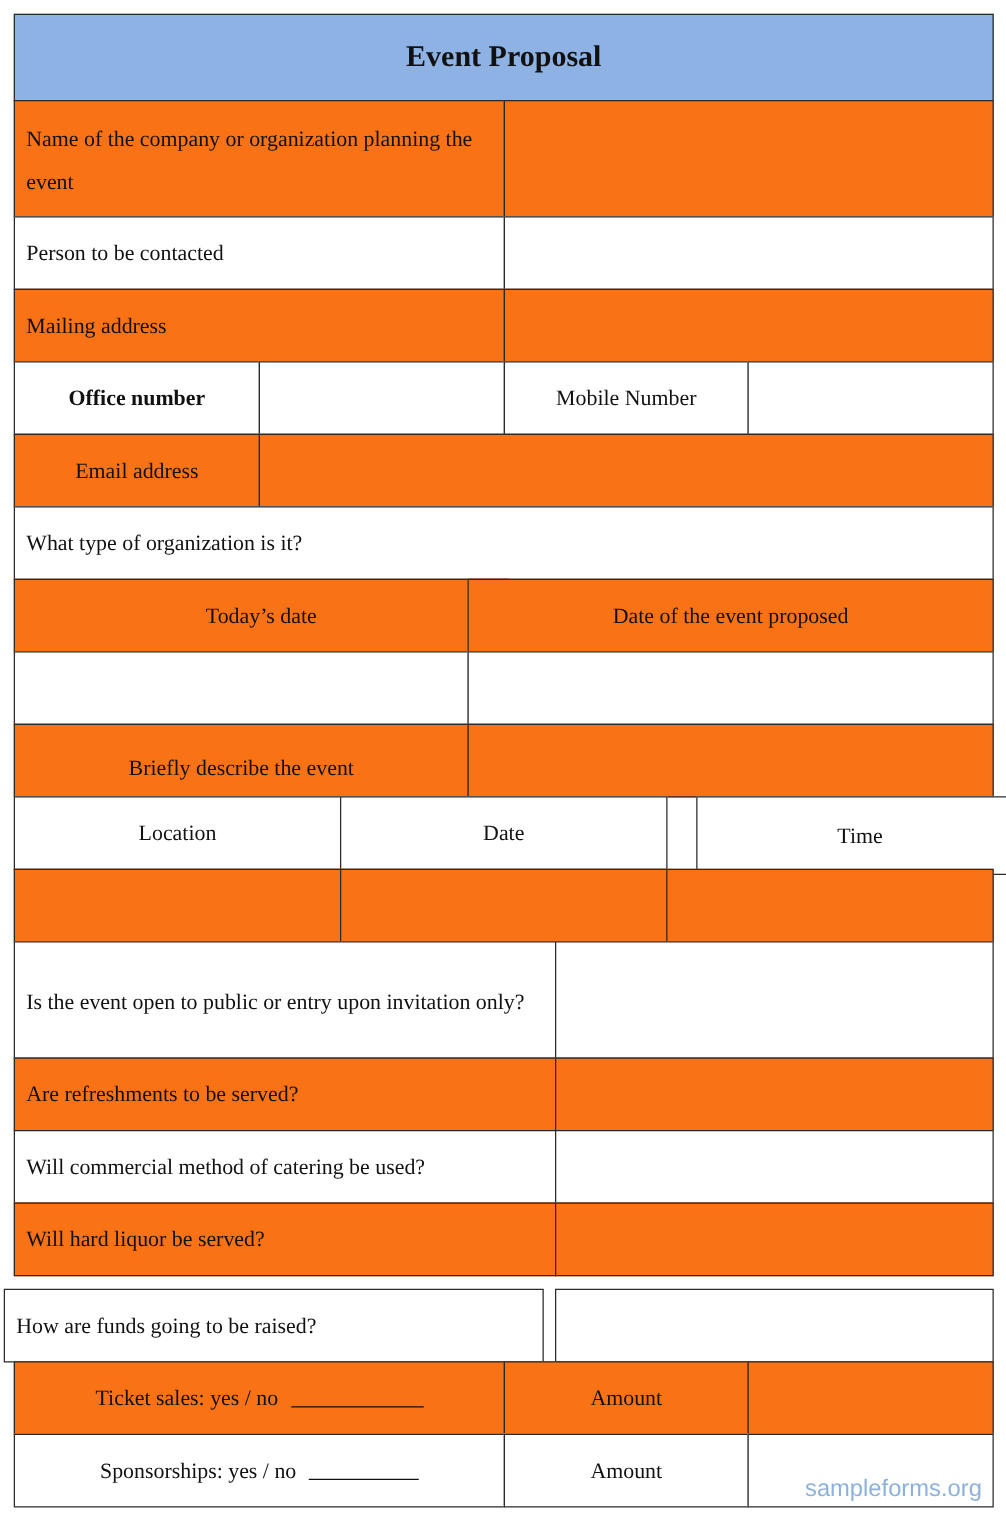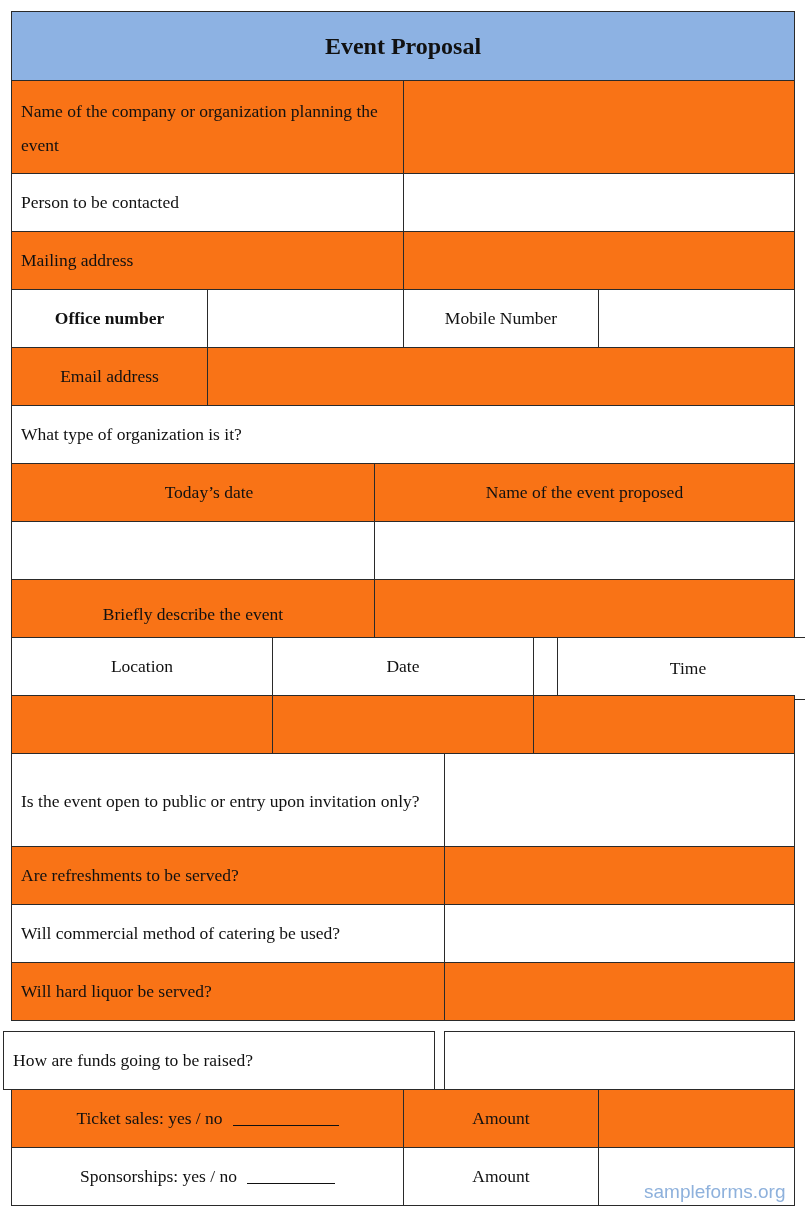--- a/index.html
+++ b/index.html
@@ -32,21 +32,21 @@
 <div class="cell white" style="left:207px;top:289px;width:197px;height:59px;"></div>
 <div class="cell white c" style="left:403px;top:289px;width:196px;height:59px;">Mobile Number</div>
 <div class="cell white" style="left:598px;top:289px;width:197px;height:59px;"></div>
 
 <div class="cell blue c" style="left:11px;top:347px;width:197px;height:59px;">Email address</div>
 <div class="cell blue" style="left:207px;top:347px;width:588px;height:59px;"></div>
 
 <div class="cell white l" style="left:11px;top:405px;width:784px;height:59px;">What type of organization is it?</div>
 
 <div class="cell blue c" style="left:11px;top:463px;width:396px;height:59px;">Today’s date</div>
-<div class="cell blue c" style="left:374px;top:463px;width:421px;height:59px;">Name of the event proposed</div>
+<div class="cell blue c" style="left:374px;top:463px;width:421px;height:59px;">Date of the event proposed</div>
 <div class="cell white" style="left:11px;top:521px;width:364px;height:59px;"></div>
 <div class="cell white" style="left:374px;top:521px;width:421px;height:59px;"></div>
 
 <div class="cell blue c" style="left:11px;top:579px;width:364px;height:59px;padding-top:12px;">Briefly describe the event</div>
 <div class="cell blue" style="left:374px;top:579px;width:421px;height:59px;"></div>
 
 <div class="cell white c" style="left:11px;top:637px;width:262px;height:59px;text-align:center;">Location</div>
 <div class="cell white c" style="left:272px;top:637px;width:262px;height:59px;">Date</div>
 <div class="cell white c" style="left:557px;top:637px;width:262px;height:63px;">Time</div>
 <div class="cell blue" style="left:11px;top:695px;width:262px;height:59px;"></div>

